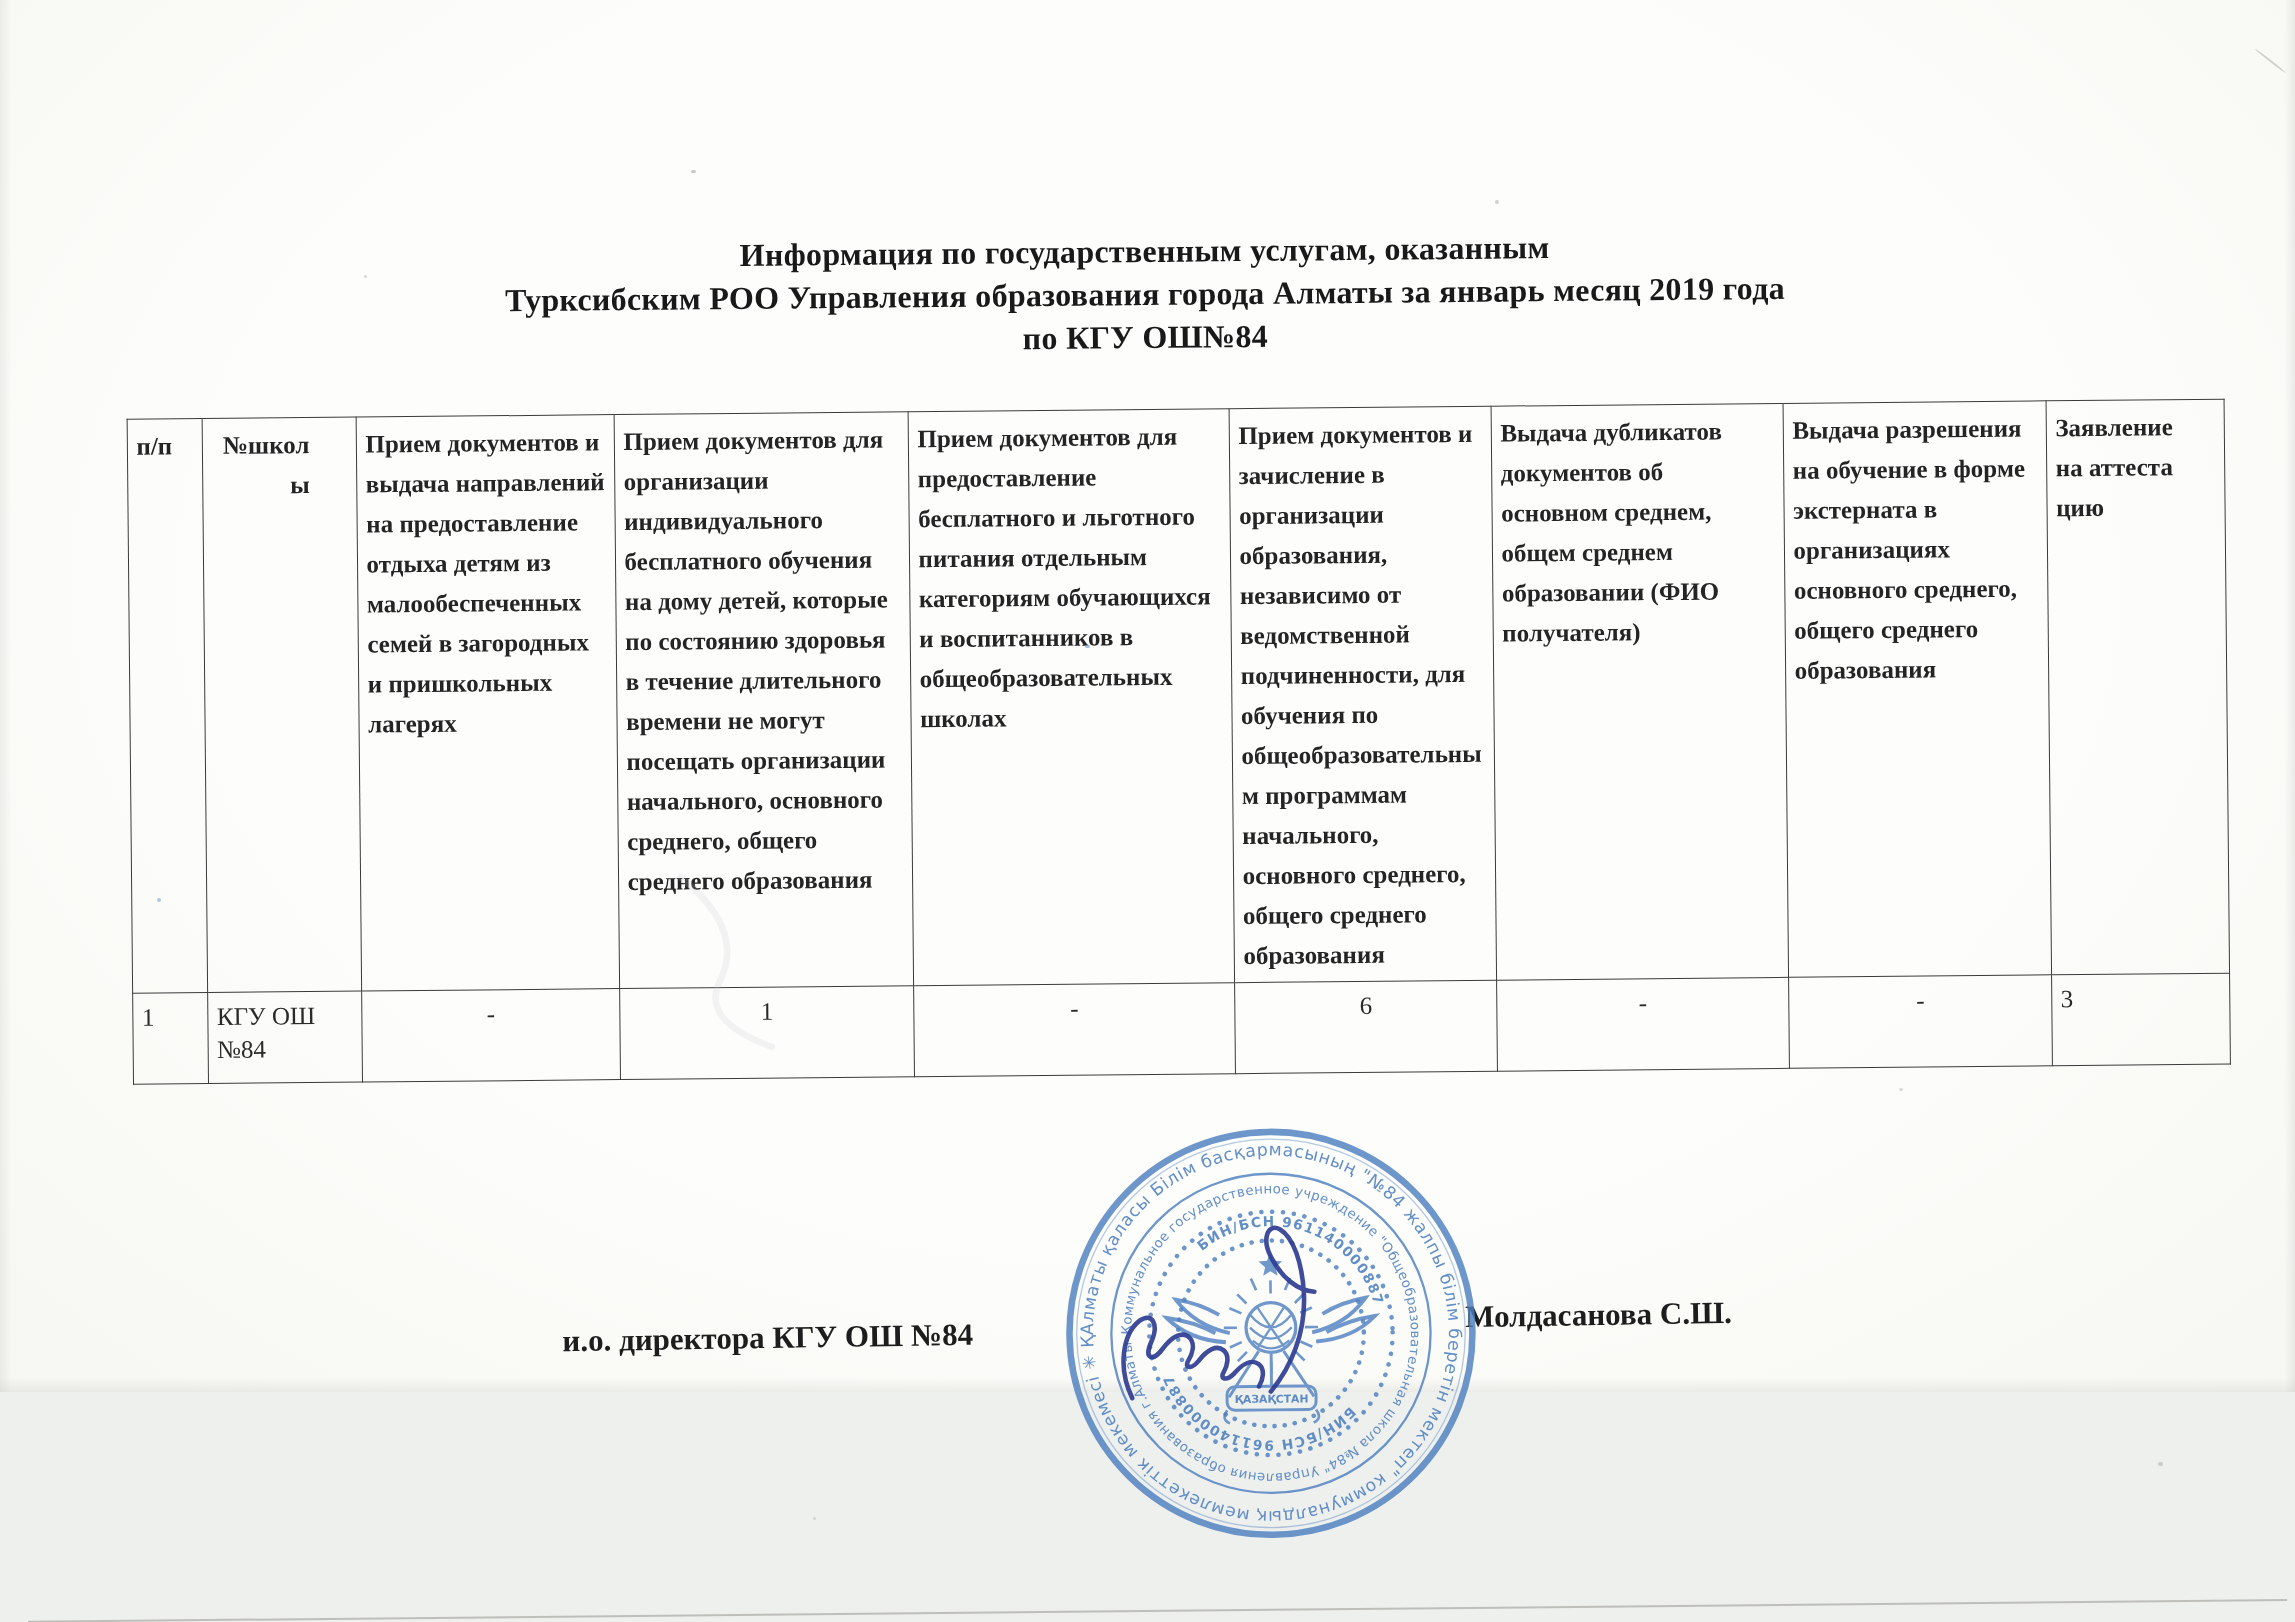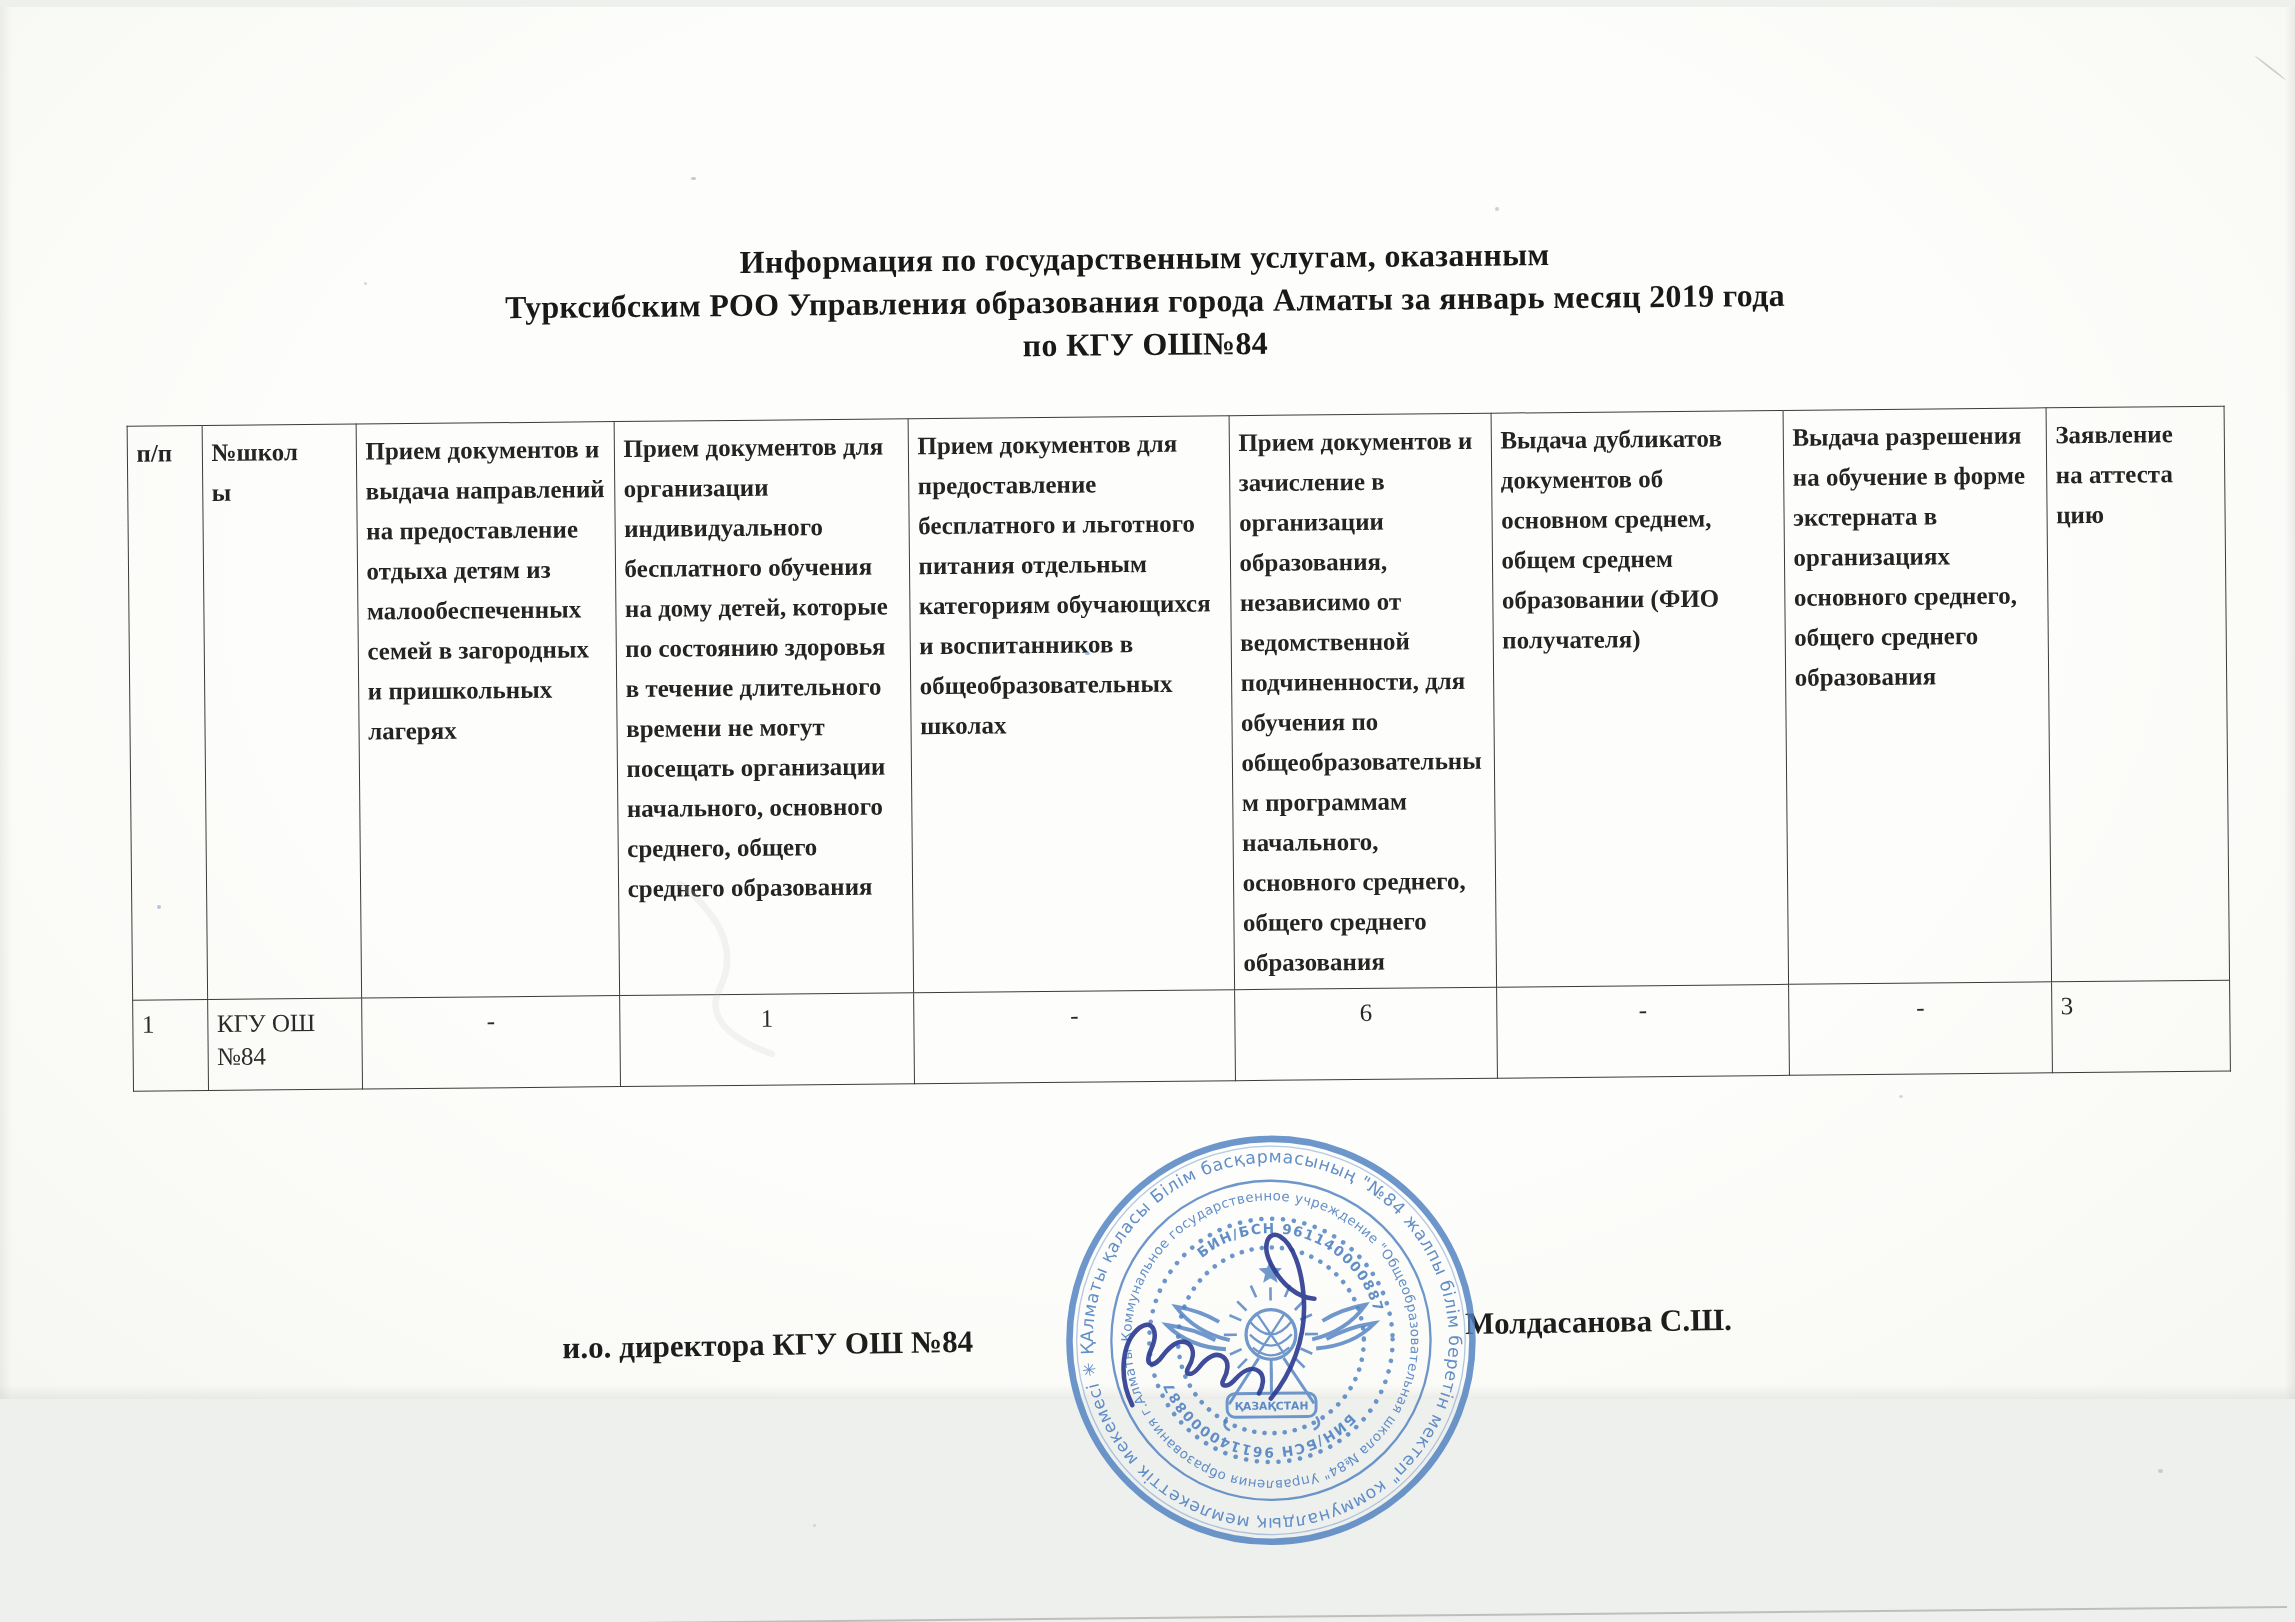--- a/index.html
+++ b/index.html
@@ -3,40 +3,40 @@
 <meta charset="utf-8">
 <style>
   html,body{margin:0;padding:0;width:2295px;height:1623px;overflow:hidden;background:#eef0ee;}
   .page{
     position:relative;width:2295px;height:1392px;
     background:
       linear-gradient(to right, rgba(200,200,196,.28) 0px, rgba(255,255,255,0) 11.8px),
       linear-gradient(to left, rgba(196,198,194,.30) 0px, rgba(255,255,255,0) 10.5px),
       linear-gradient(to top, rgba(190,190,186,.25) 0px, rgba(255,255,255,0) 14.4px),
       radial-gradient(ellipse at 50% 42%, #fdfdfb 55%, #f6f6f2 100%);
-    font-family:"Liberation Serif", serif;color:#1c1c1c;margin-top:7px;
+    font-family:"Liberation Serif", serif;color:#1c1c1c;
   }
   .doc{position:absolute;inset:0;transform:rotate(-0.55deg);transform-origin:50% 40%;}
 
   
   .title{position:absolute;top:230px;left:0;width:100%;text-align:center;
          font-weight:bold;font-size:32px;line-height:43px;color:#191919;letter-spacing:0.3px;}
 
   
   table.svc{position:absolute;left:128px;top:409px;width:2097px;border-collapse:collapse;table-layout:fixed;}
   table.svc col.c1{width:75px}  table.svc col.c2{width:154px}  table.svc col.c3{width:258px}
   table.svc col.c4{width:294px}  table.svc col.c5{width:321px}  table.svc col.c6{width:262px}
   table.svc col.c7{width:292px}  table.svc col.c8{width:263px}  table.svc col.c9{width:178px}
   .svc th,.svc td{border:1.3px solid #3b3b3b;vertical-align:top;text-align:left;
        padding:6.5px 8.5px;overflow-wrap:break-word;}
   .svc th{font-weight:bold;font-size:25px;line-height:40px;color:#242424;}
   .svc td{font-size:25px;line-height:33px;height:77px;color:#2a2a2a;}
   .svc td.num{text-align:center;}
   .svc td.plain{text-align:left;}
-  .wrapnarrow{display:inline-block;max-width:98px;word-break:break-all;}
+  .wrapnarrow{display:inline-block;max-width:98px;word-break:break-all;text-align:right;}
   .wrapnarrow9{display:inline-block;max-width:128px;word-break:break-all;}
 
   
   .sig{position:absolute;top:1314px;left:0;width:100%;height:52px;
        transform:rotate(-0.35deg);font-weight:bold;font-size:31px;color:#1d1d1d;}
   .sig .left{position:absolute;left:555px;top:0;}
   .sig .right{position:absolute;left:1458px;top:-10.5px;}
 
   
   .stampwrap{position:absolute;left:1047px;top:1118px;width:433px;height:433px;}

